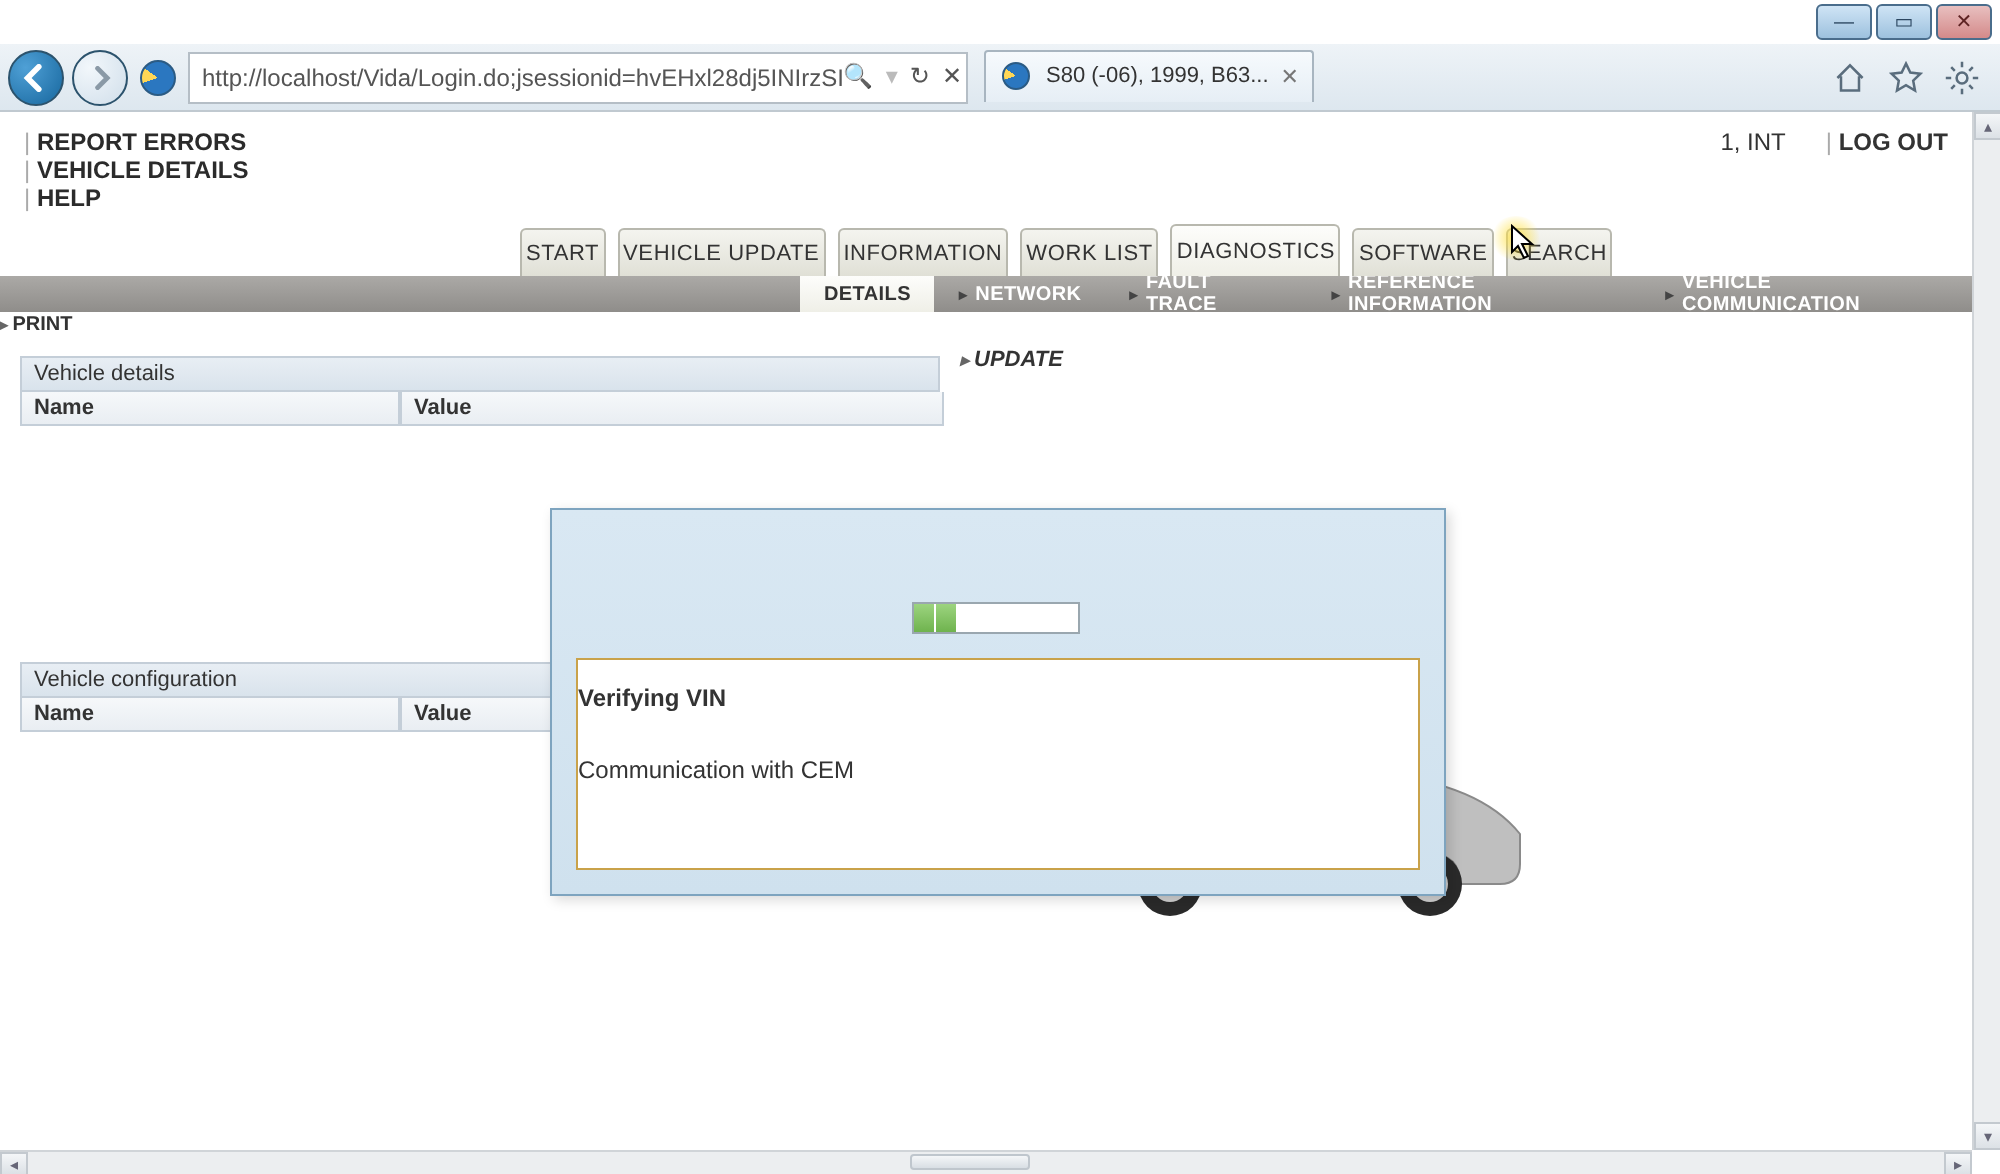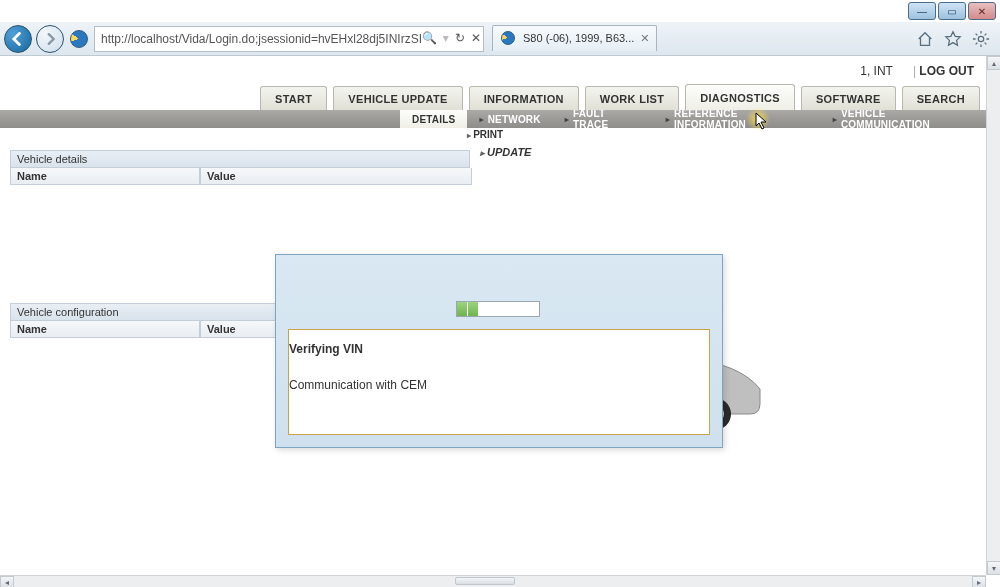--- a/index.html
+++ b/index.html
@@ -143,23 +143,23 @@
     align-items:flex-end;
     padding-left:260px;
     height:26px;
   }
   .ptab {
     height:24px;
     background:linear-gradient(#f4f4ef,#e0e0d6);
     border:1px solid #b8b8ae;
     border-bottom:none;
     border-radius:3px 3px 0 0;
-    padding:0 14px;
+    padding:0 2px;
     display:flex; align-items:center;
-    font-size:11px; font-weight:bold; color:#333;
+    font-size:11px; font-weight:normal; color:#333;
     letter-spacing:0.3px;
     position:relative;
   }
   .ptab.active {
     background:linear-gradient(#fdfdfb,#efefe7);
     height:26px;
   }
 
   
   .sub-strip {
@@ -176,21 +176,21 @@
   .sub::before { content:"▸"; font-size:8px; color:#444; }
   .sub.current {
     background:linear-gradient(#fdfdfb,#efefe7);
     color:#333; height:18px;
   }
   .sub.current::before{content:none;}
   .sub-strip .spacer { flex:0 0 400px; }
 
   
   .print-row {
-    height:16px; display:flex; justify-content:center;
+    height:16px; display:flex; justify-content:flex-start;
     padding:1px 16px 0 0; font-size:10px; font-weight:bold; color:#333;
   }
   .print-row span::before { content:"▸ "; font-size:8px; color:#666; }
 
   
   .content {
     position:relative;
     padding:6px 10px;
     height: calc(100% - 120px);
   }
@@ -376,20 +376,25 @@
   <div class="hbtn">◂</div>
   <div class="htrack">
     <div class="hthumb"></div>
   </div>
   <div class="hbtn right">▸</div>
 </div>
 
 <div class="page">
 
   <div class="top-row">
+    <div class="left-links">
+      <span>REPORT ERRORS</span>
+      <span>VEHICLE DETAILS</span>
+      <span>HELP</span>
+    </div>
     <div class="right-links">
       <span>1, INT</span>
       <span class="lo">LOG OUT</span>
     </div>
   </div>
 
   <div class="primary-tabs">
     <div class="ptab">START</div>
     <div class="ptab">VEHICLE UPDATE</div>
     <div class="ptab">INFORMATION</div>

